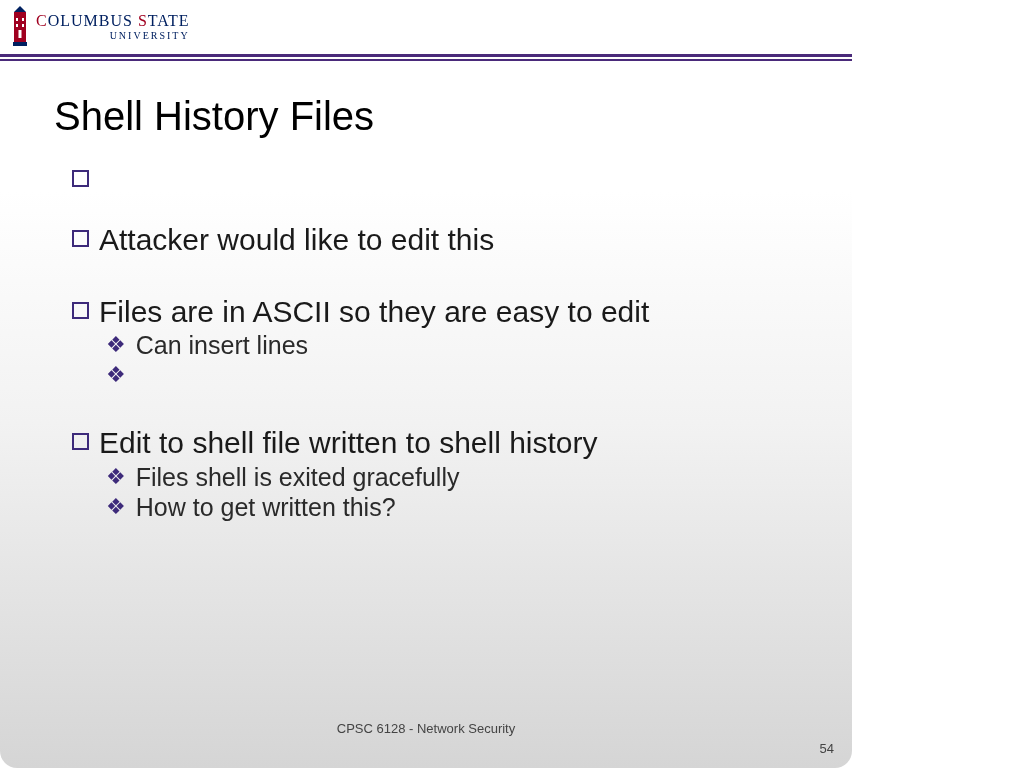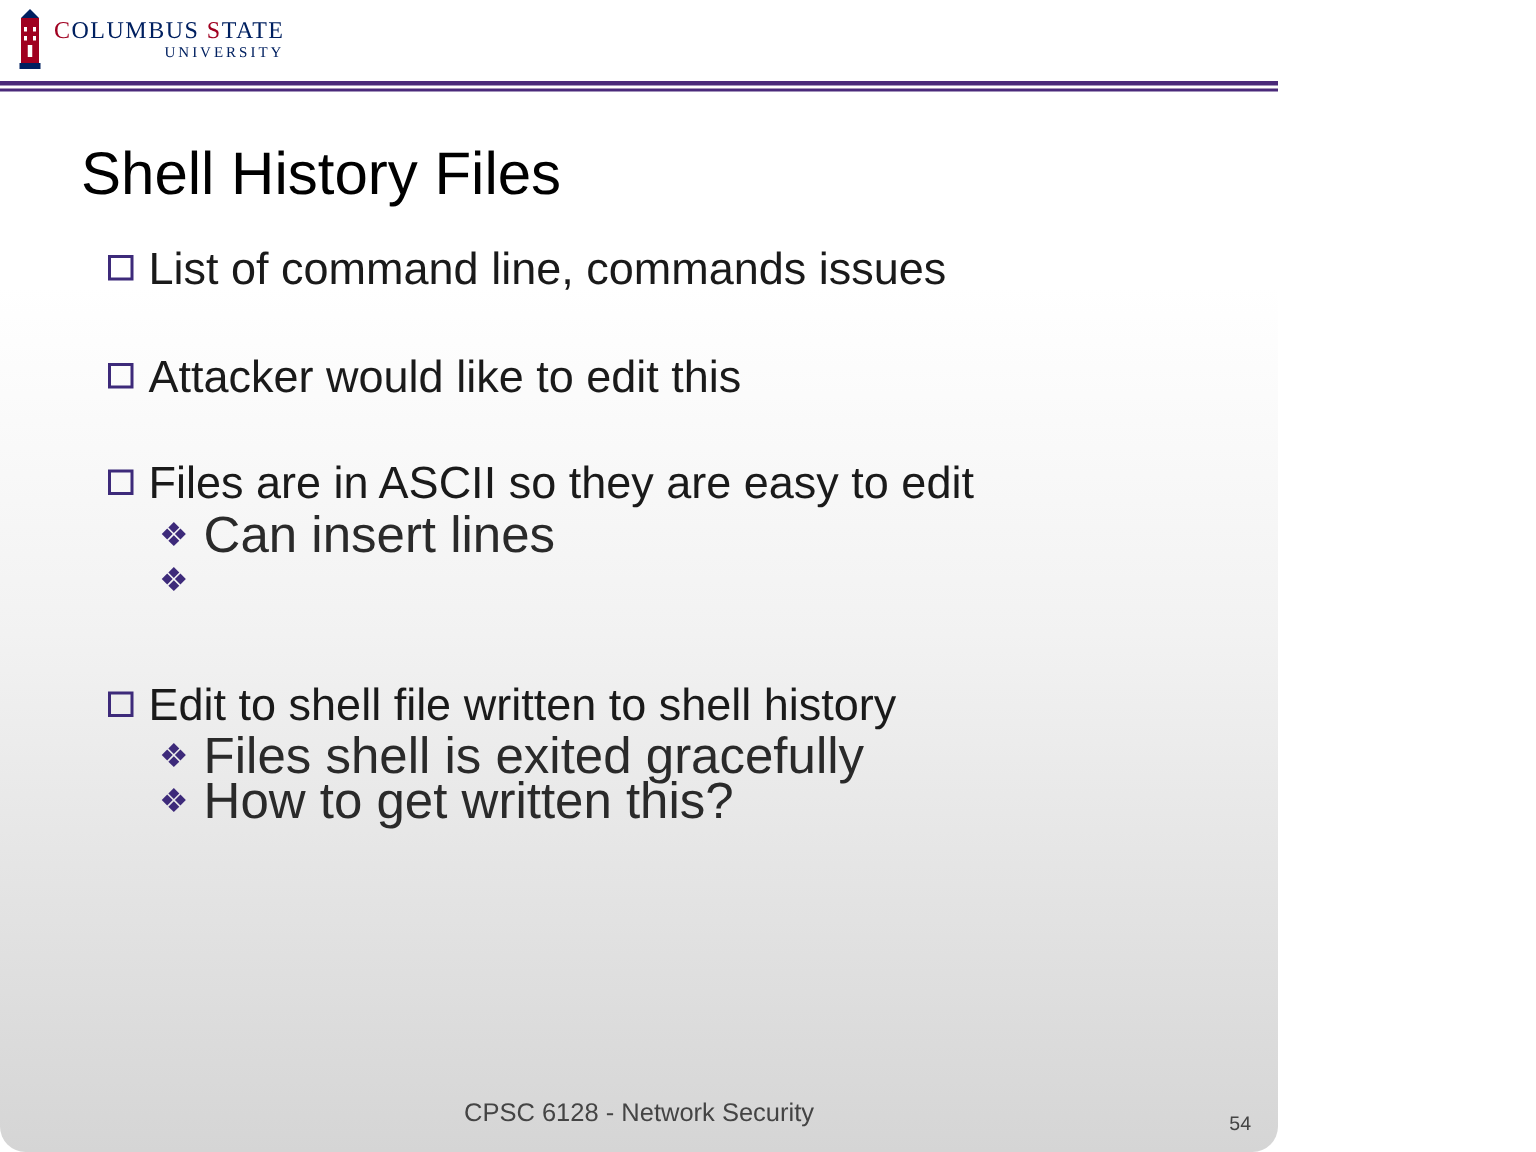--- a/index.html
+++ b/index.html
@@ -101,30 +101,30 @@
     margin-top: 0px;
   }
   .diamond-bullet {
     color: #3d2a7a;
     font-size: 22px;
     margin-right: 10px;
     line-height: 30px;
     flex: 0 0 auto;
   }
   .sub-text {
-    font-size: 34px;
+    font-size: 25px;
     line-height: 30px;
     color: #2a2a2a;
   }
   .footer-center {
     position: absolute;
-    bottom: 16px;
+    bottom: 32px;
     left: 0; right: 0;
     text-align: center;
-    font-size: 17px;
+    font-size: 13px;
     color: #444;
   }
   .footer-page {
     position: absolute;
     bottom: 12px;
     right: 18px;
     font-size: 13px;
     color: #444;
   }
 </style>
@@ -157,41 +157,40 @@
     <div class="rule1"></div>
     <div class="rule2"></div>
   </div>
 
   <div class="title">Shell History Files</div>
 
   <div class="content">
 
     <div class="bullet-row">
       <div class="box-bullet"></div>
-      <div class="bullet-text">List of command line, commands issues</div>
     </div>
 
     <div class="bullet-row" style="margin-top:34px;">
       <div class="box-bullet"></div>
       <div class="bullet-text">Attacker would like to edit this</div>
     </div>
 
     <div class="bullet-row" style="margin-top:34px;">
       <div class="box-bullet"></div>
       <div class="bullet-text">Files are in ASCII so they are easy to edit</div>
     </div>
     <div class="sub-row">
       <div class="diamond-bullet">❖</div>
       <div class="sub-text">Can insert lines</div>
     </div>
     <div class="sub-row">
       <div class="diamond-bullet">❖</div>
     </div>
 
-    <div class="bullet-row" style="margin-top:50px;text-align:center;">
+    <div class="bullet-row" style="margin-top:34px;text-align:center;">
       <div class="box-bullet"></div>
       <div class="bullet-text">Edit to shell file written to shell history</div>
     </div>
     <div class="sub-row">
       <div class="diamond-bullet">❖</div>
       <div class="sub-text">Files shell is exited gracefully</div>
     </div>
     <div class="sub-row">
       <div class="diamond-bullet">❖</div>
       <div class="sub-text">How to get written this?</div>

